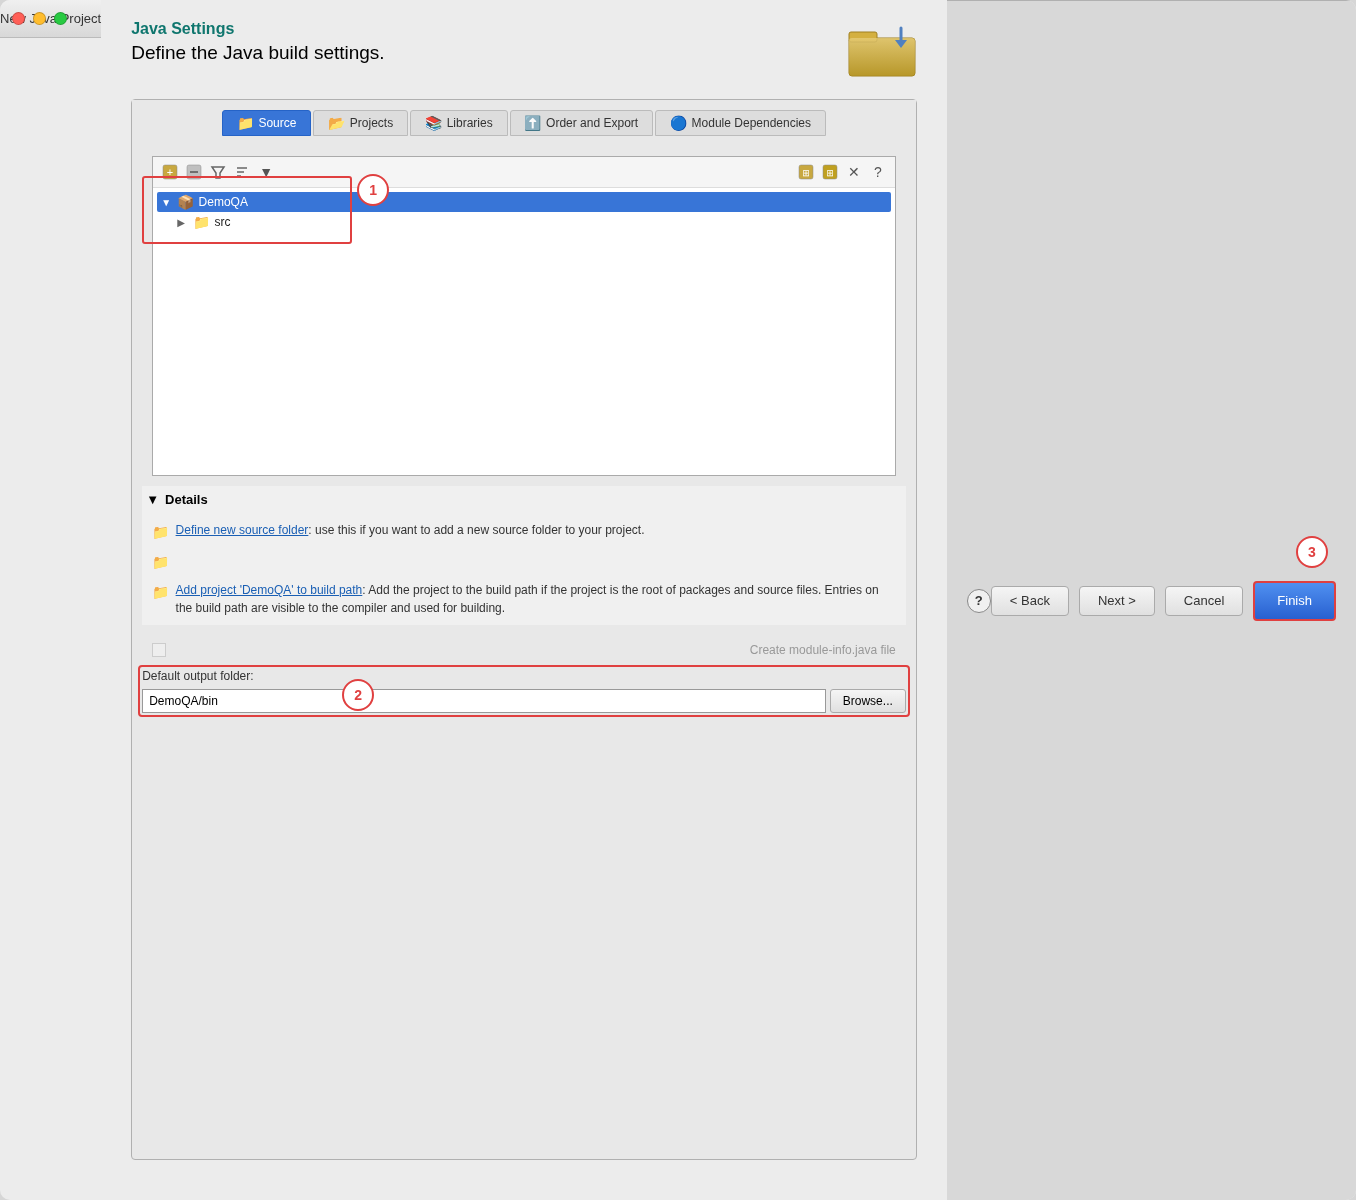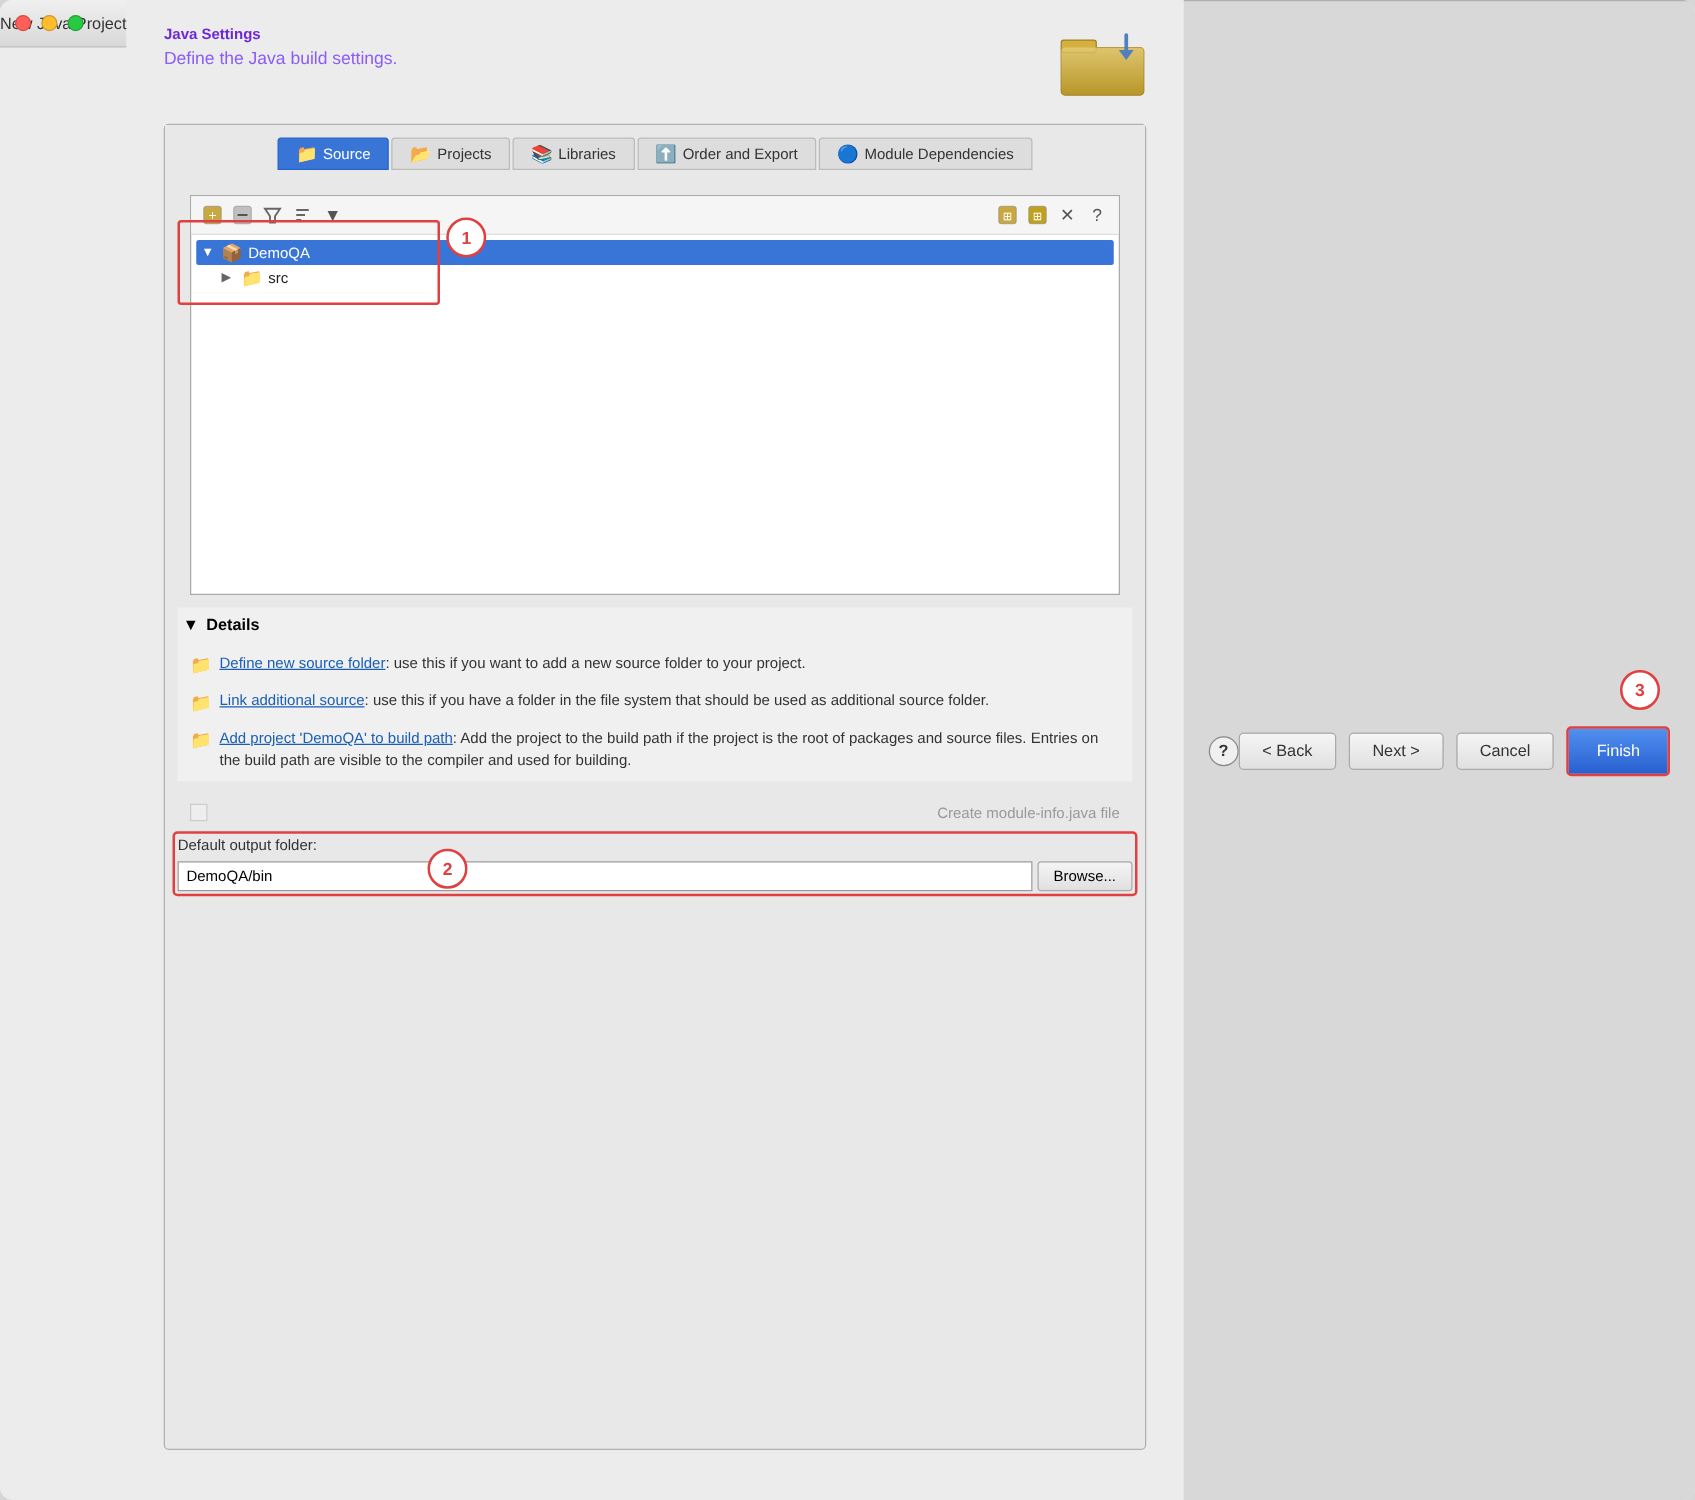--- a/index.html
+++ b/index.html
@@ -56,28 +56,28 @@
       display: flex;
       flex-direction: column;
     }
     .header-row {
       display: flex;
       justify-content: space-between;
       align-items: flex-start;
       margin-bottom: 16px;
     }
     .page-title {
-      font-size: 12px;
+      font-size: 16px;
       font-weight: bold;
-      color: #6d28d9;
+      color: #0f766e;
       margin-bottom: 4px;
     }
     .page-subtitle {
-      font-size: 14px;
-      color: #8b5cf6;
+      font-size: 19px;
+      color: #000000;
     }
     .main-panel {
       background: #e8e8e8;
       border: 1px solid #b0b0b0;
       border-radius: 4px;
       flex: 1;
       display: flex;
       flex-direction: column;
     }
     .tabs-row {
@@ -465,23 +465,20 @@
 
           <div class="detail-row">
             <span class="detail-icon">📁</span>
             <span>
               <span class="detail-link">Define new source folder</span><span class="detail-text">: use this if you want to add a new source folder to your project.</span>
             </span>
           </div>
 
           <div class="detail-row">
             <span class="detail-icon">📁</span>
-            <span>
-              <span class="detail-link">Link additional source</span><span class="detail-text">: use this if you have a folder in the file system that should be used as additional source folder.</span>
-            </span>
           </div>
 
           <div class="detail-row">
             <span class="detail-icon">📁</span>
             <span>
               <span class="detail-link">Add project 'DemoQA' to build path</span><span class="detail-text">: Add the project to the build path if the project is the root of packages and source files. Entries on the build path are visible to the compiler and used for building.</span>
             </span>
           </div>
         </div>
       </div>

